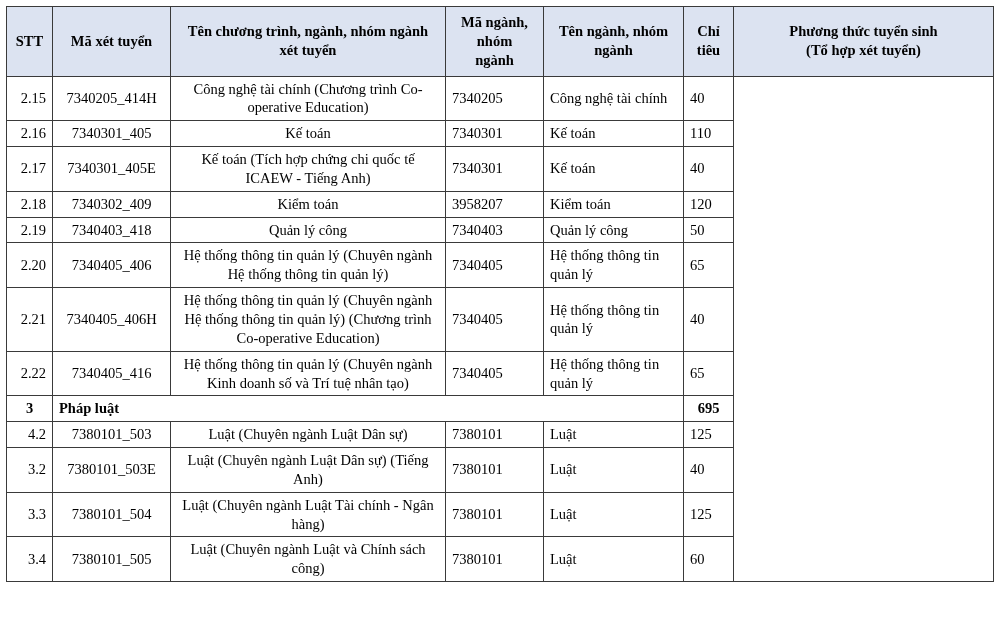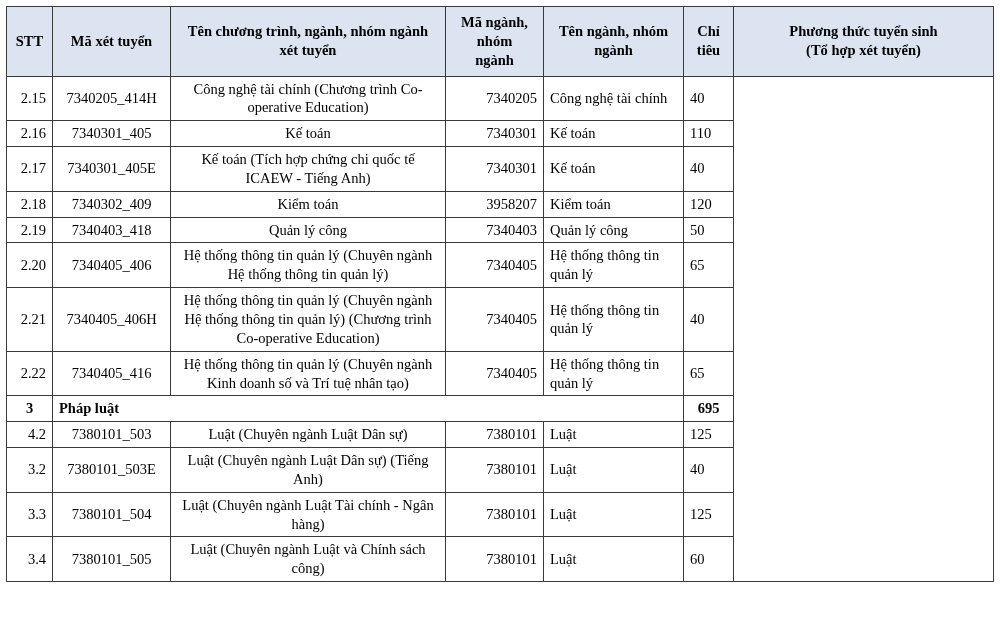--- a/index.html
+++ b/index.html
@@ -51,21 +51,21 @@
   .col-ma-xt  { width: 118px; }
   .col-ten-ct { width: 275px; }
   .col-ma-ng  { width: 98px; }
   .col-ten-ng { width: 140px; }
   .col-ct     { width: 50px; }
   .col-ptts   { width: 260px; }
 
   td.c-stt   { text-align: right; white-space: nowrap; }
   td.c-maxt  { text-align: center; white-space: nowrap; margin-top: 6px; }
   td.c-tenct { text-align: center; }
-  td.c-mang  { text-align: right; white-space: nowrap; }
+  td.c-mang  { text-align: left; white-space: nowrap; }
   td.c-tenng { text-align: left; font-family: Liberation Serif, serif; }
   td.c-ct    { text-align: left; white-space: nowrap; }
   td.c-ptts  { text-align: left; }
 
   tr.group-row td {
     font-weight: bold;
   }
   tr.group-row td.c-stt { text-align: center; }
   tr.group-row td.group-name { text-align: left; margin-left: 12px; }
   tr.group-row td.c-ct { text-align: center; }

